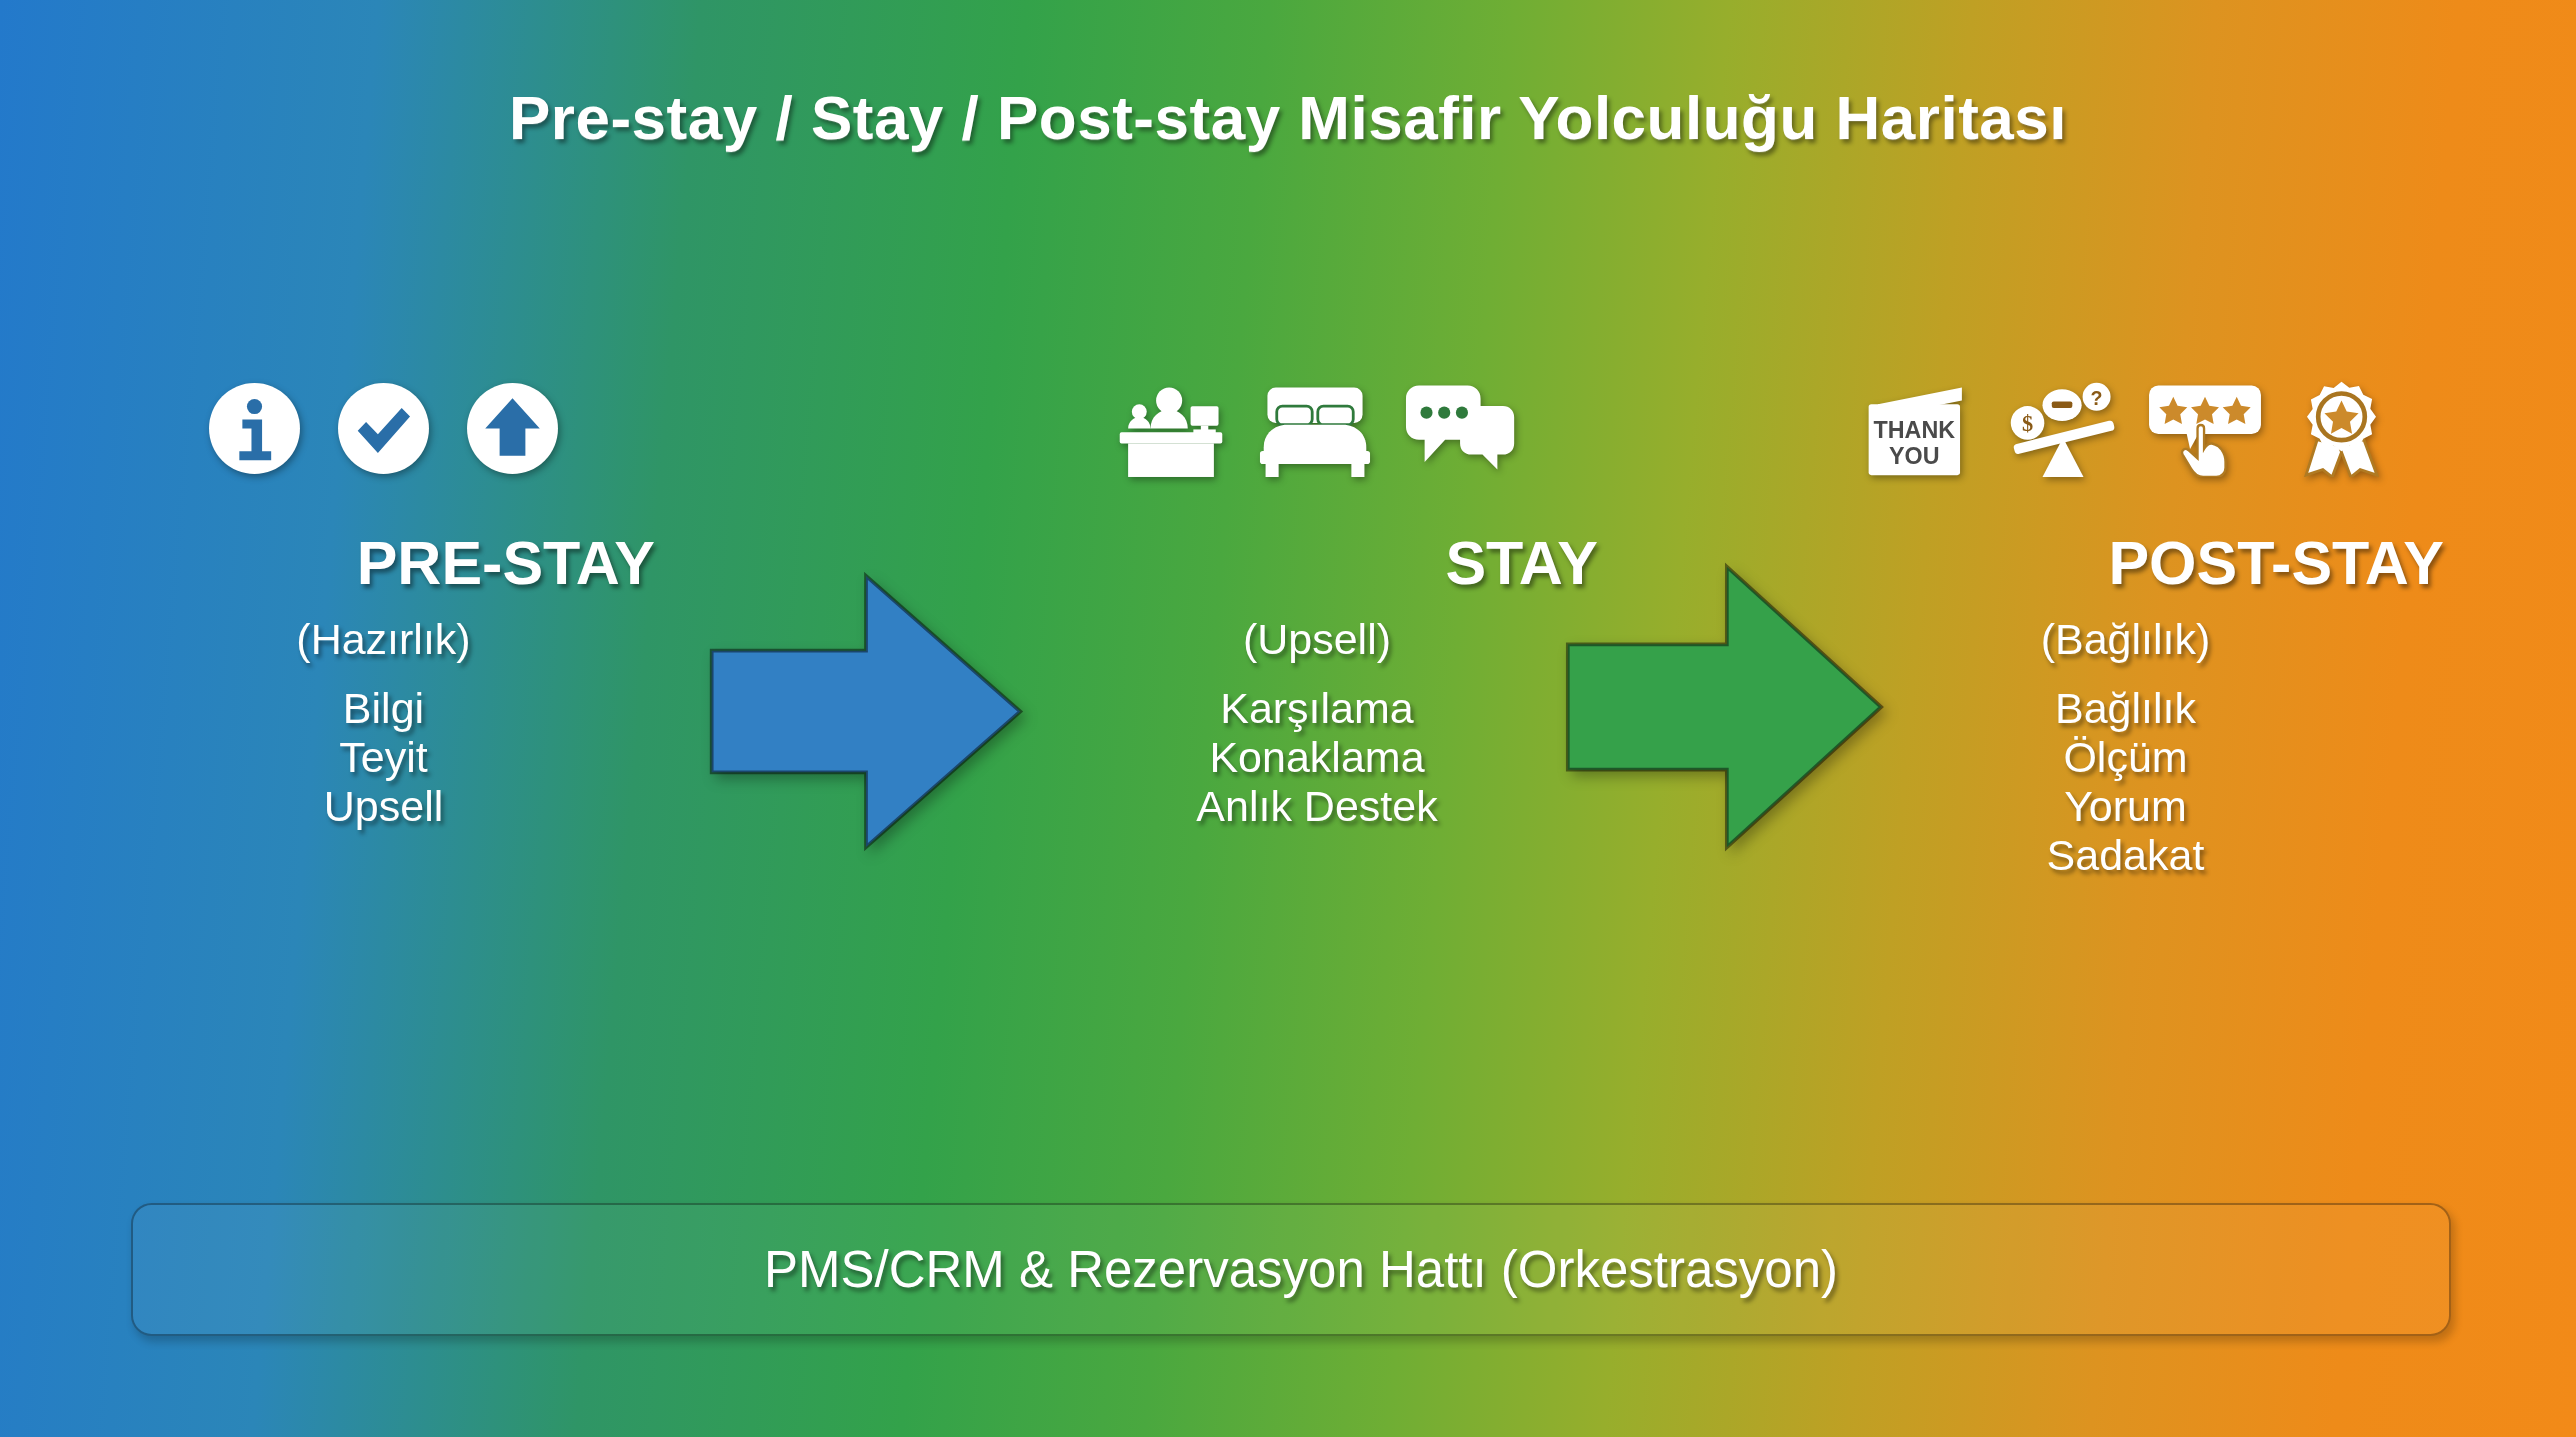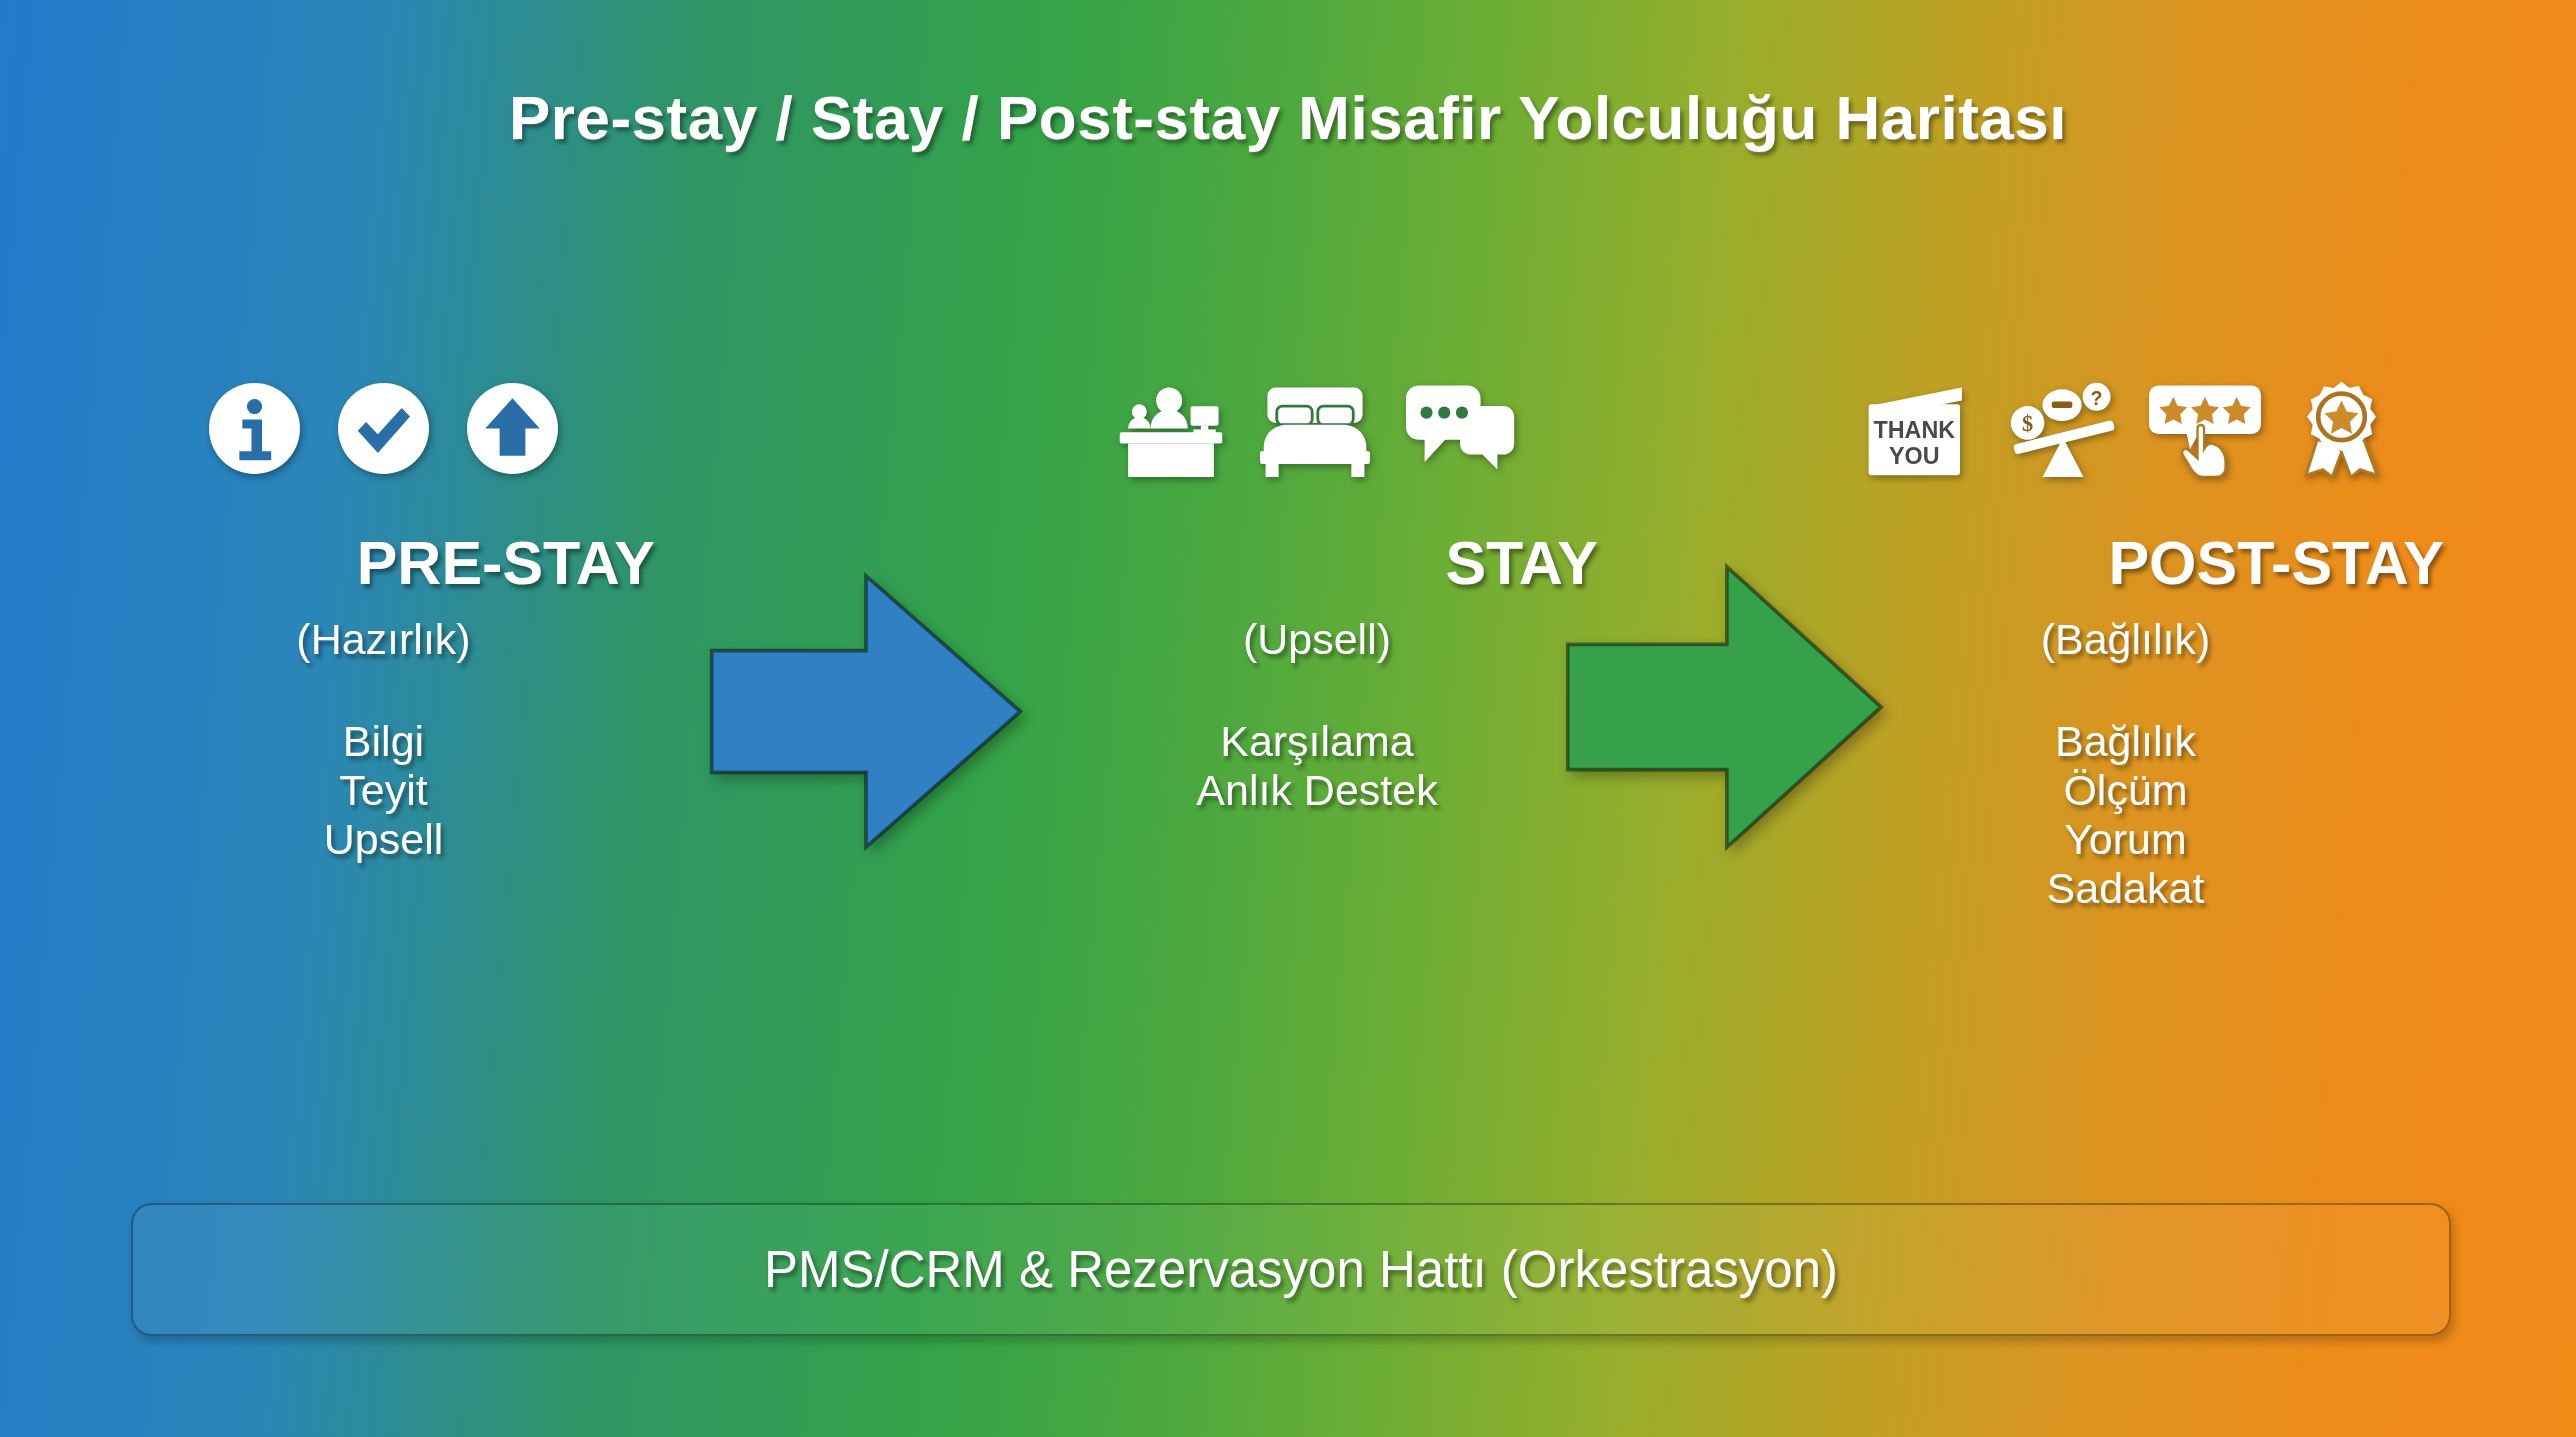--- a/index.html
+++ b/index.html
@@ -54,21 +54,21 @@
     text-shadow:2.8px 3.7px 4.7px rgba(0,0,0,0.42);
     white-space:nowrap;
     text-align:right;
   }
   .phase-sub {
     margin-top:21px;
     font-size:43px; font-weight:normal; line-height:1.1;
     text-shadow:2.8px 3.7px 4.7px rgba(0,0,0,0.42);
     white-space:nowrap;
   }
-  .phase-list { margin-top:54px; }
+  .phase-list { margin-top:21px; }
   .phase-list li {
     list-style:none;
     font-size:43px; line-height:1.14;
     text-shadow:2.8px 3.7px 4.7px rgba(0,0,0,0.42);
     white-space:nowrap;
   }
 
   
   .arrow { position:absolute; filter:drop-shadow(5.6px 6.6px 6.6px rgba(0,0,0,0.30)); }
   .arrow-1 { left:707px;  top:571px; }
@@ -176,20 +176,21 @@
           <circle cx="43" cy="35" r="6.5" fill="#2f7a3c"></circle>
           <circle cx="62" cy="35" r="6.5" fill="#2f7a3c"></circle>
         </svg>
       </span>
     </div>
 
     <div class="phase-name">STAY</div>
     <div class="phase-sub">(Upsell)</div>
     <ul class="phase-list">
       <li>Karşılama</li>
+      <li>Konaklama</li>
       <li>Anlık Destek</li>
     </ul>
   </div>
 
   <div class="arrow arrow-2">
     <svg width="323" height="290" viewBox="0 0 345 310">
       <path d="M5 88 H175 V5 L340 155 L175 305 V222 H5 Z" fill="#35a14a" stroke="rgba(0,0,0,.45)" stroke-width="4"></path>
     </svg>
   </div>
 

